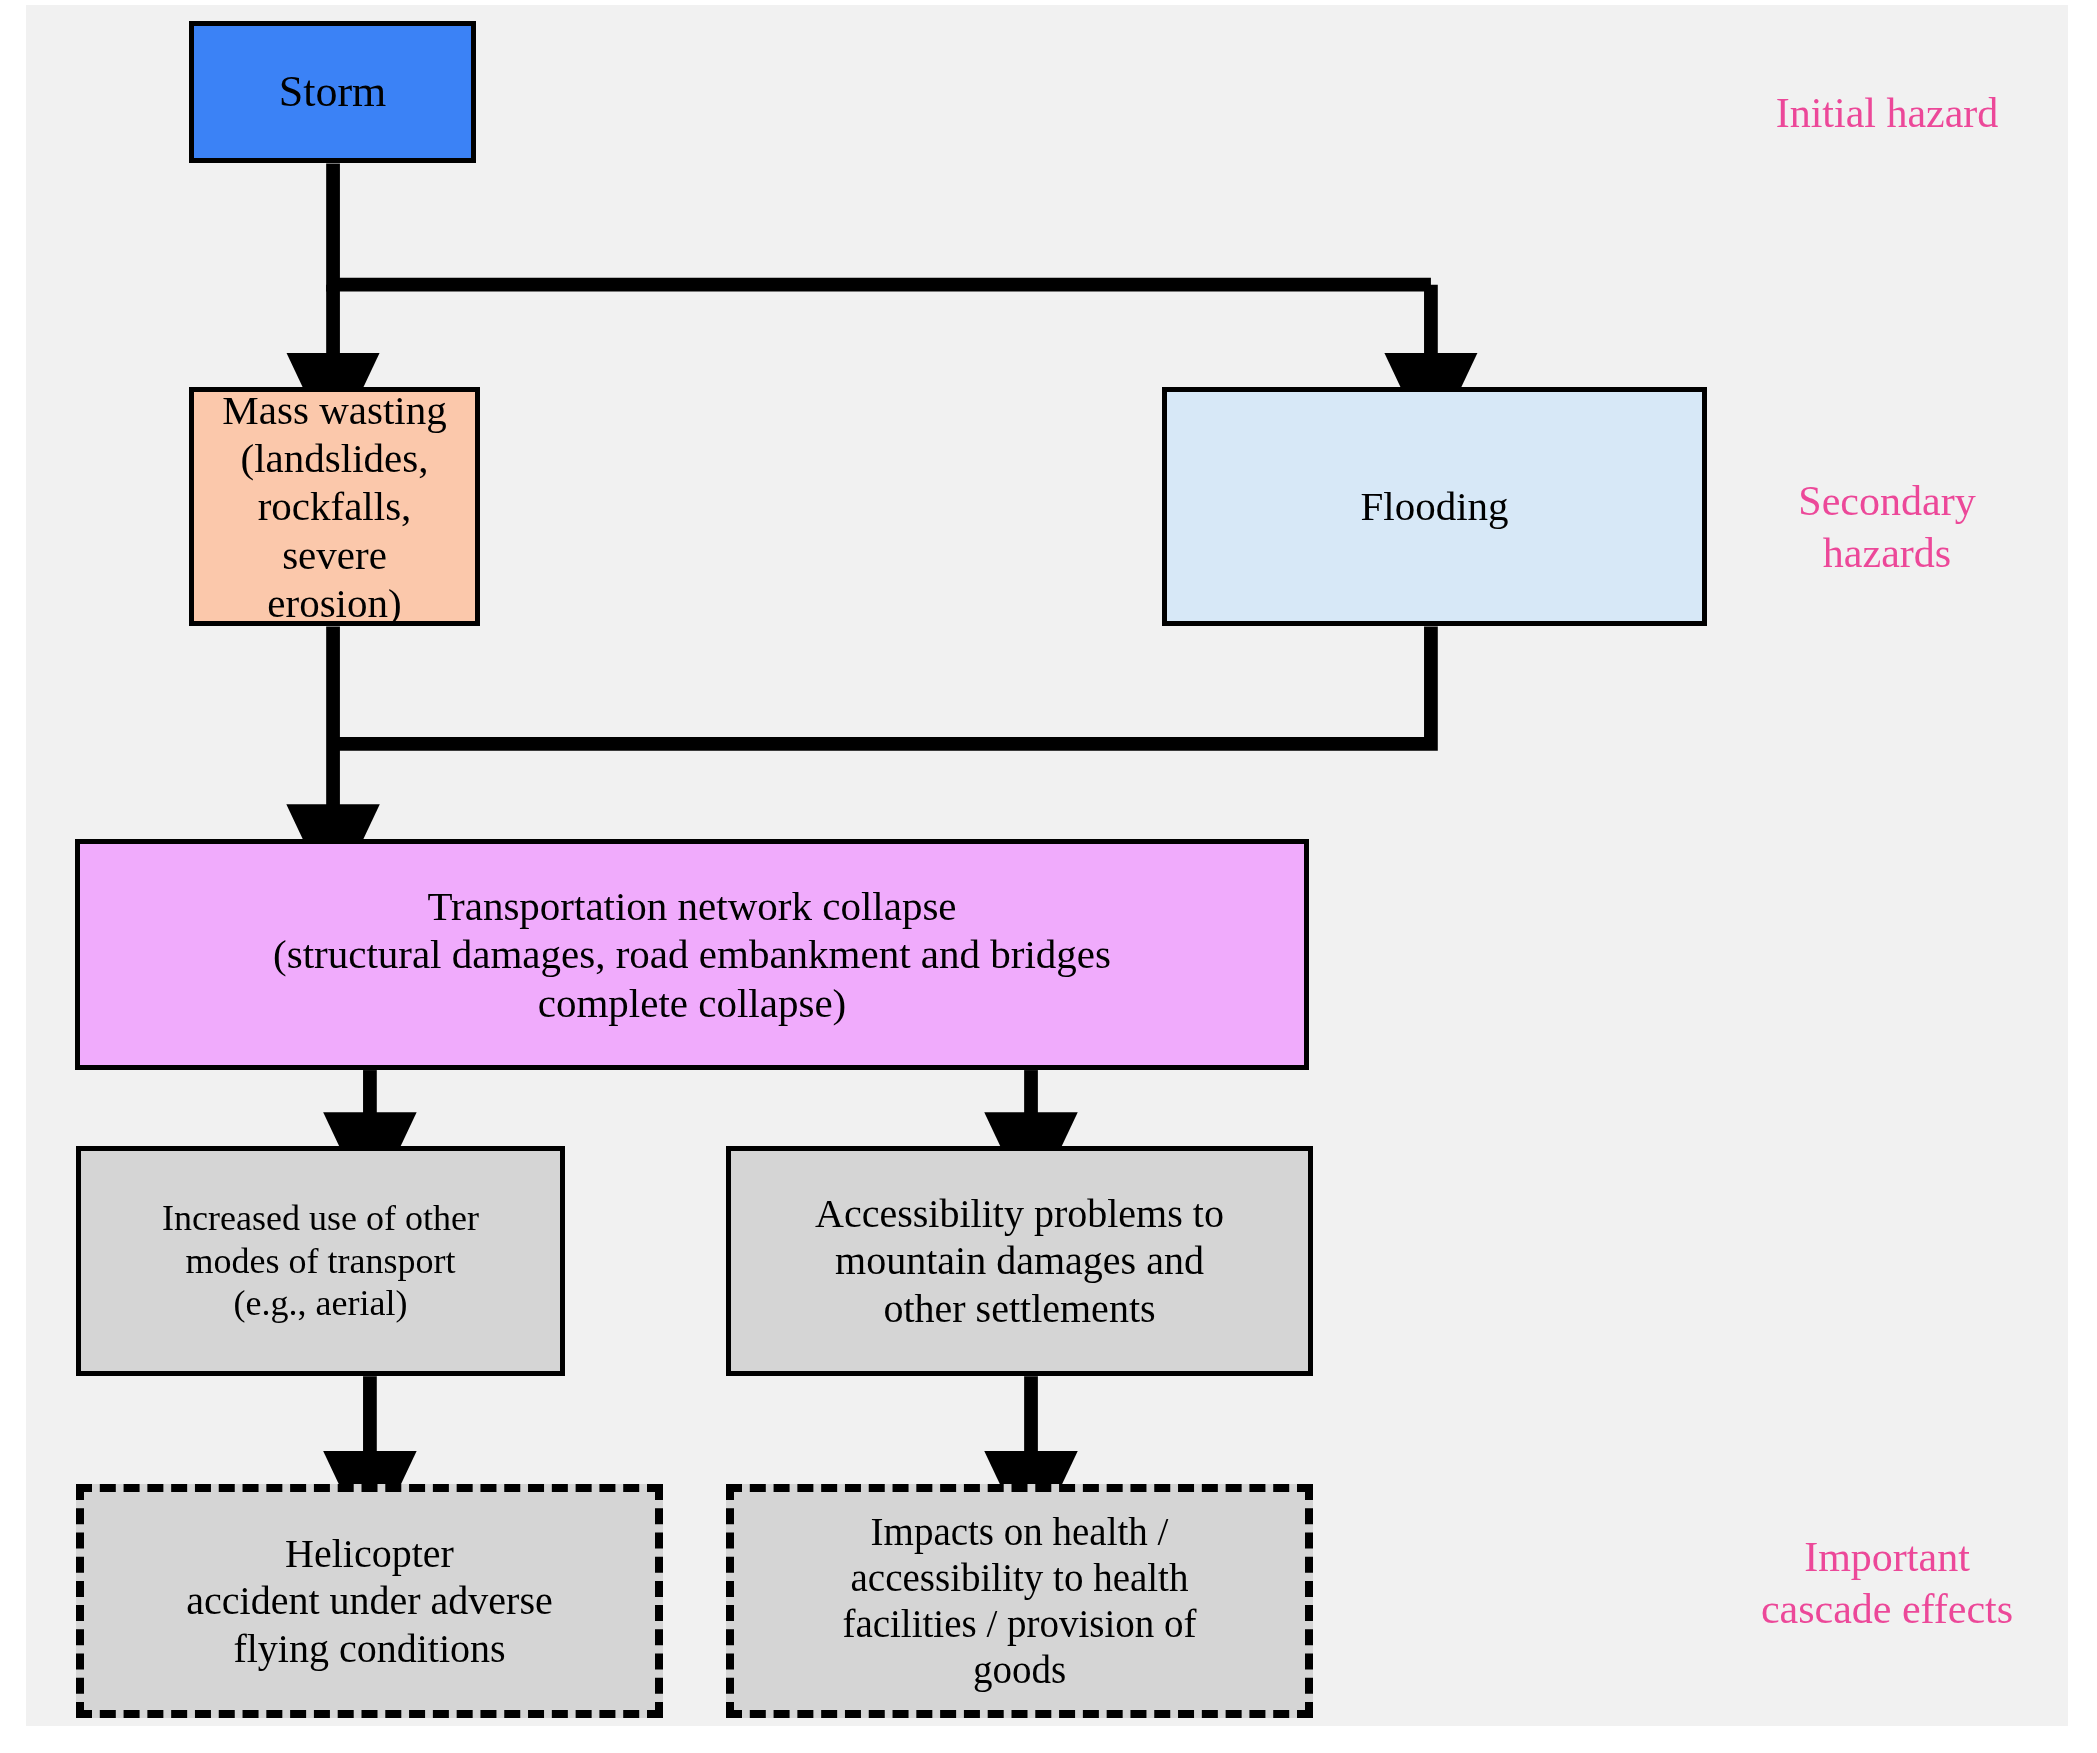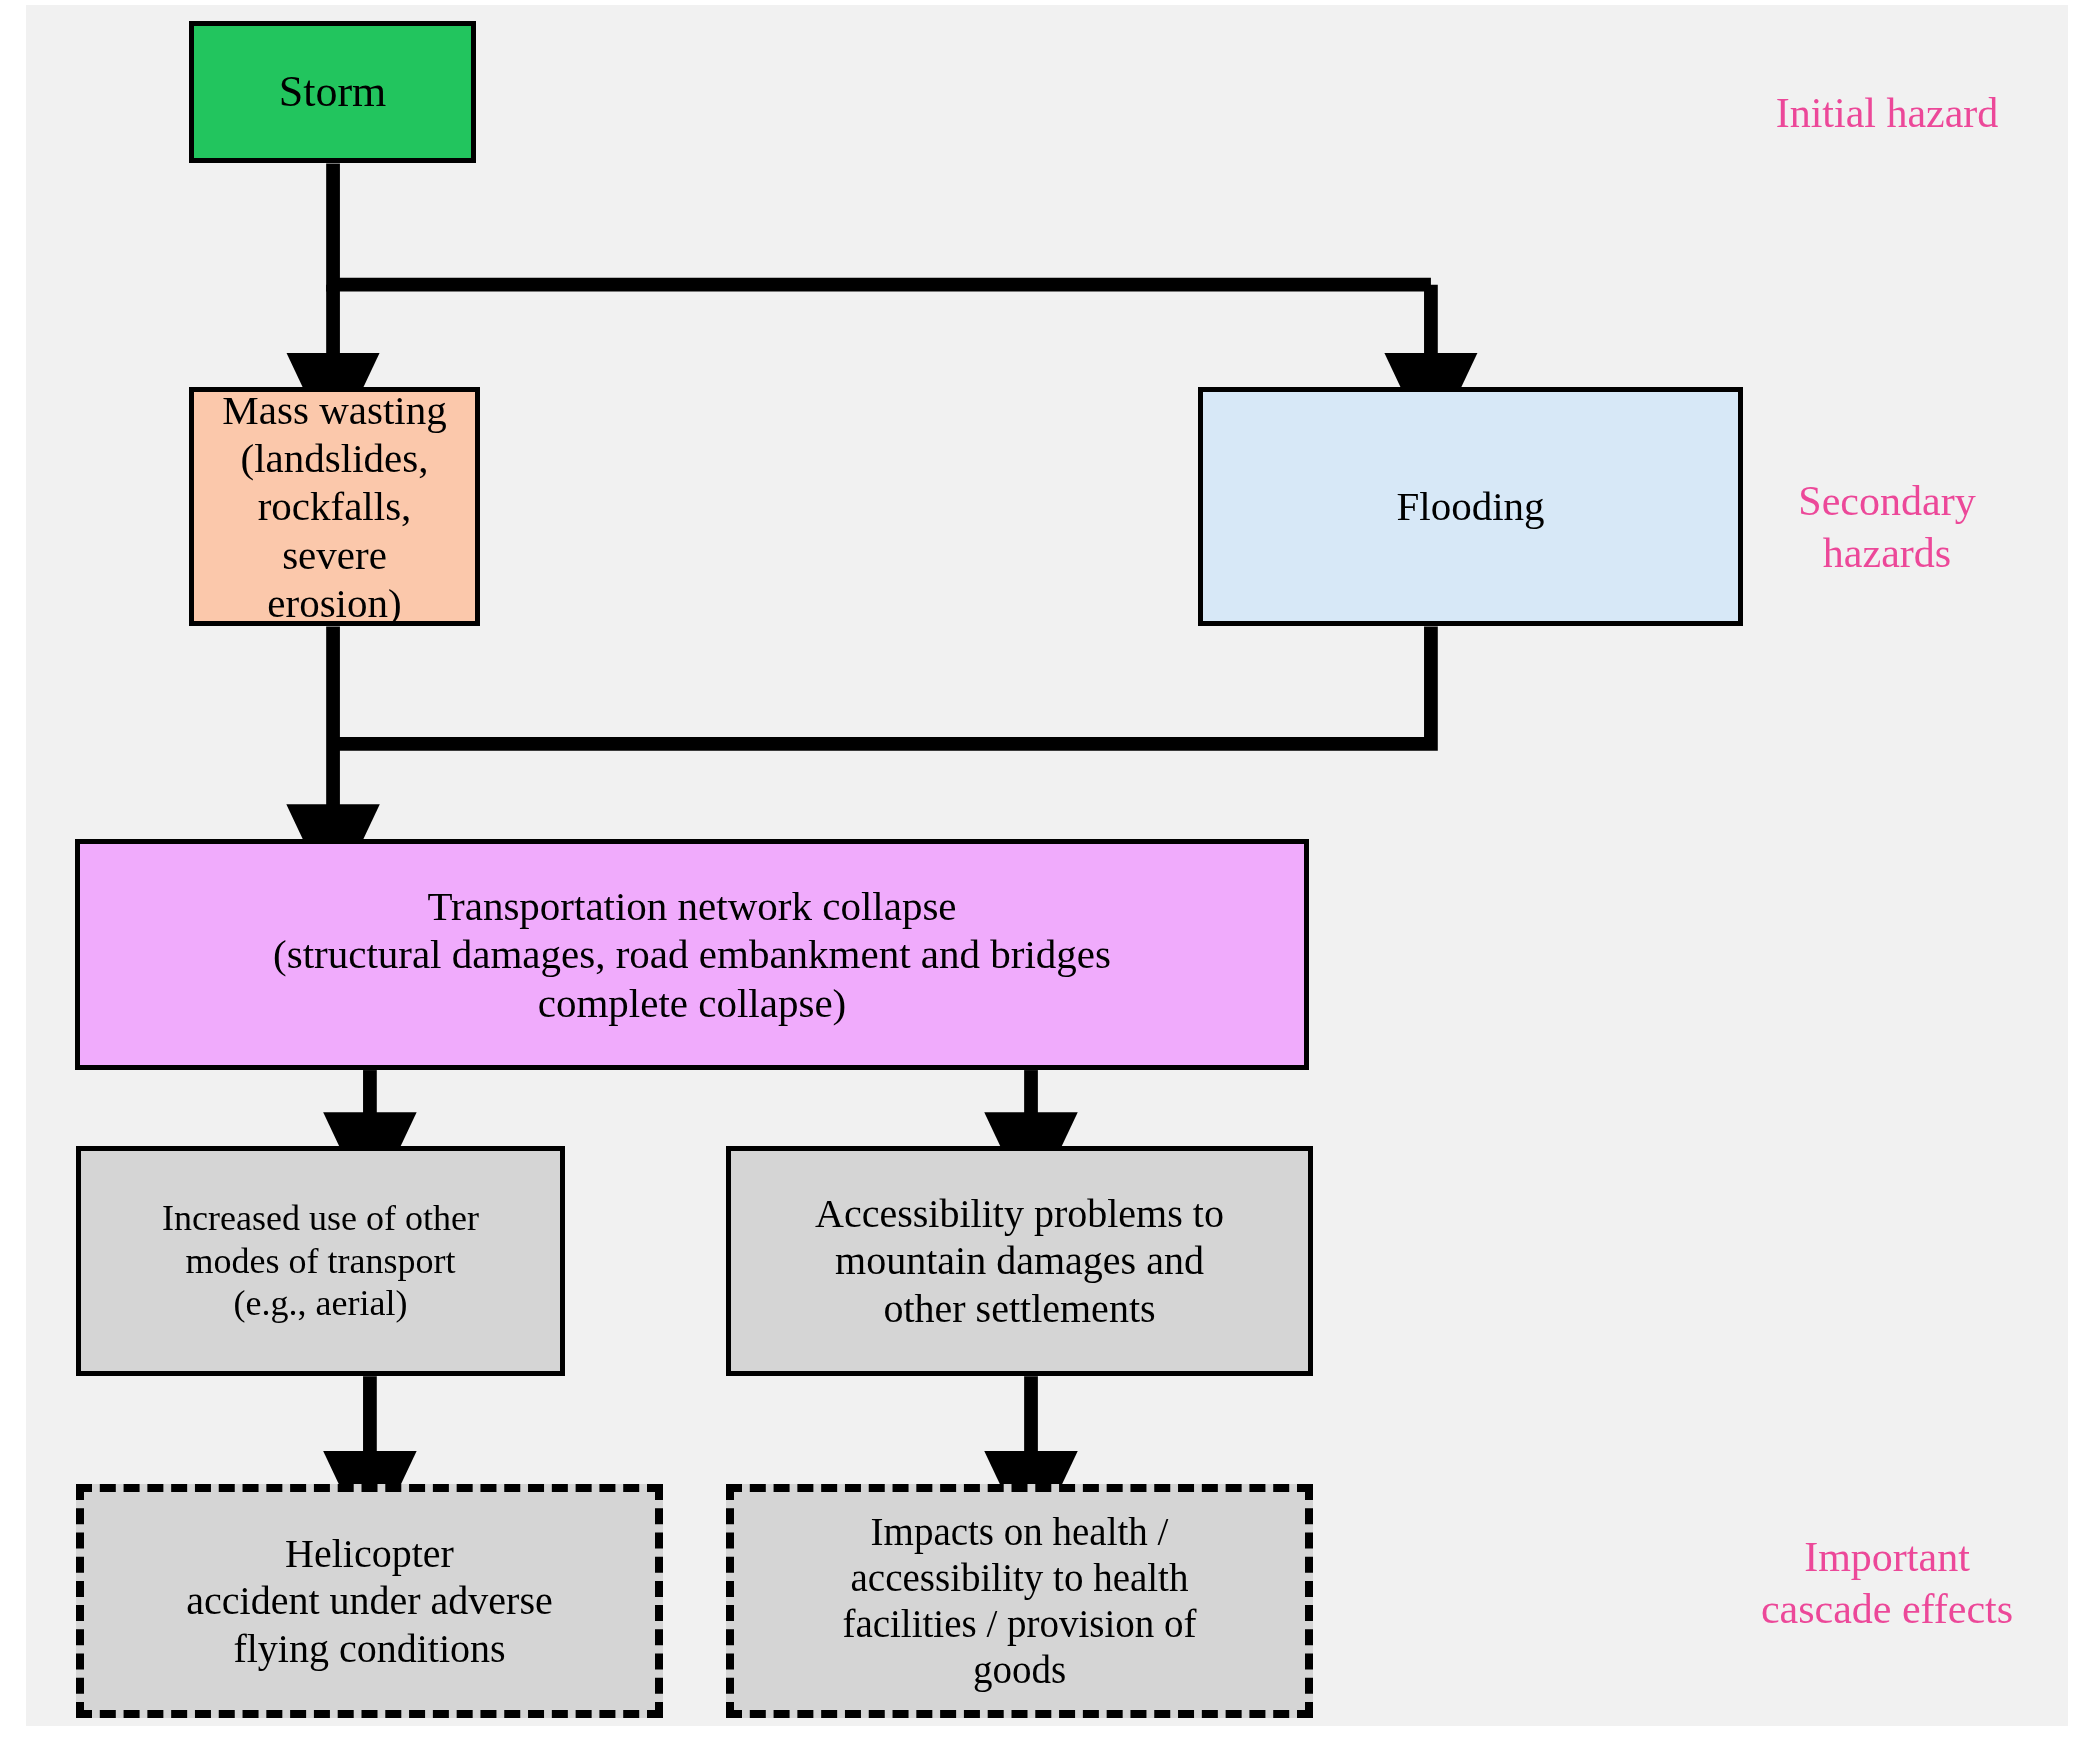--- a/index.html
+++ b/index.html
@@ -46,30 +46,30 @@
     display: block;
     padding: 0 8.7px;
     white-space: pre-line;
   }
 
   .solid-box { border: 5.6px solid #000000; }
   .dashed-box { border: 8.1px dashed #000000; }
 
   .n-storm {
     left: 189px; top: 20.6px; width: 287px; height: 142px;
-    background: #22c55e;
+    background: #3b82f6;
     font-size: 44px;
   }
   .n-mass {
     left: 189px; top: 387px; width: 291px; height: 239px;
     background: #fbc8ab;
     font-size: 41px;
   }
   .n-flood {
-    left: 1198px; top: 387px; width: 545px; height: 239px;
+    left: 1162px; top: 387px; width: 545px; height: 239px;
     background: #d7e8f7;
     font-size: 41px;
   }
   .n-transport {
     left: 75px; top: 839px; width: 1234px; height: 231px;
     background: #f0abfc;
     font-size: 41px;
   }
   .n-increased {
     left: 76px; top: 1146px; width: 489px; height: 230px;

